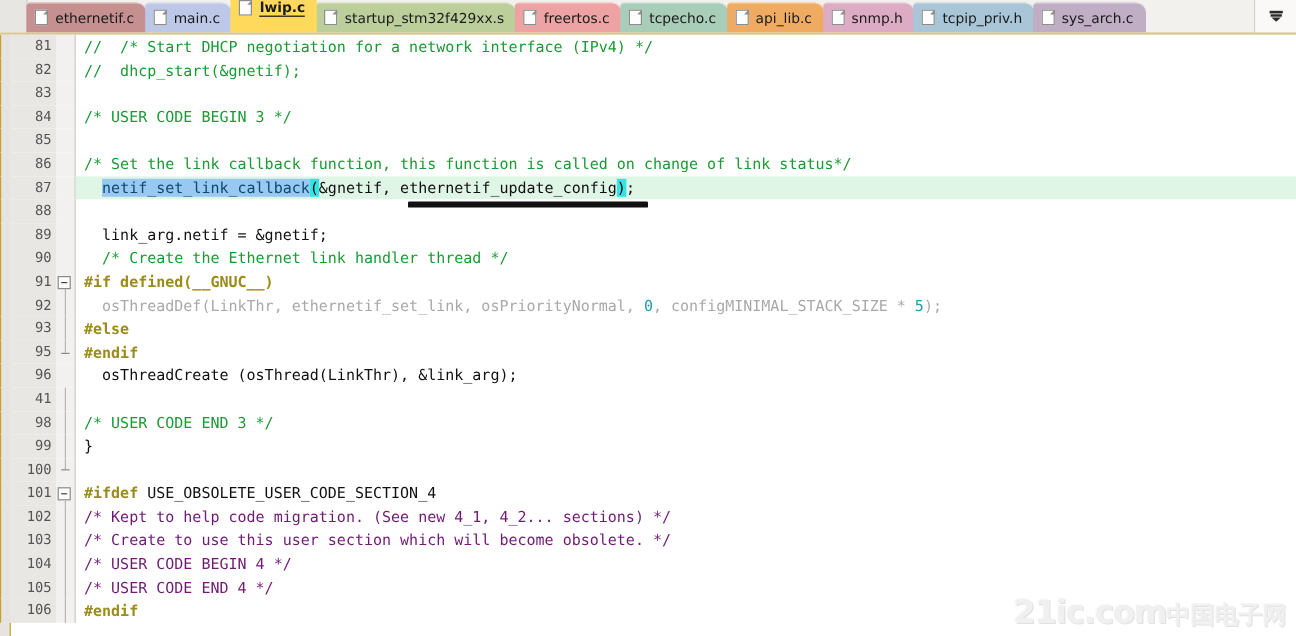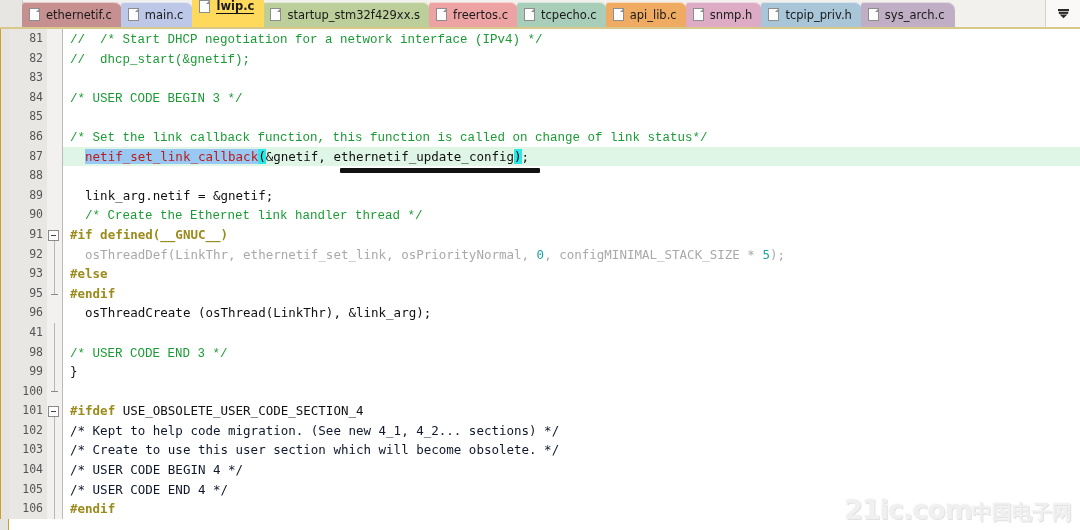--- a/index.html
+++ b/index.html
@@ -143,27 +143,27 @@
     padding-left:7px;
     font-family:"DejaVu Sans Mono","Liberation Mono",monospace;
     font-size:12.5px;
     color:#111;
     overflow:hidden;
     box-sizing:border-box;
   }
   .row.hl .code{background:#dff5e6;}
 
   
-  .cmt{color:#1a9b34;font-family:Liberation Mono, monospace;}
-  .cmt-dim{color:#0f172a;}
+  .cmt{color:#1a9b34;}
+  .cmt-dim{color:#701a75;}
   .pre{color:#9b8b1b;font-weight:bold;}
   .num{color:#1fa0a8;}
   .dim{color:#a9a9a9;}
   .plain{color:#111;}
-  .sel{background:#99c9f2;color:#b91c1c;}
+  .sel{background:#99c9f2;color:#0c4a6e;}
   .paren{background:#2fe6e6;color:#000;}
 
   .blackbar{
     position:absolute;
     height:5px;background:#111;border-radius:1px;
   }
   .watermark{
     position:absolute;right:8px;bottom:4px;
     font-family:"DejaVu Sans","Liberation Sans",sans-serif;
     font-size:27px;font-weight:bold;

